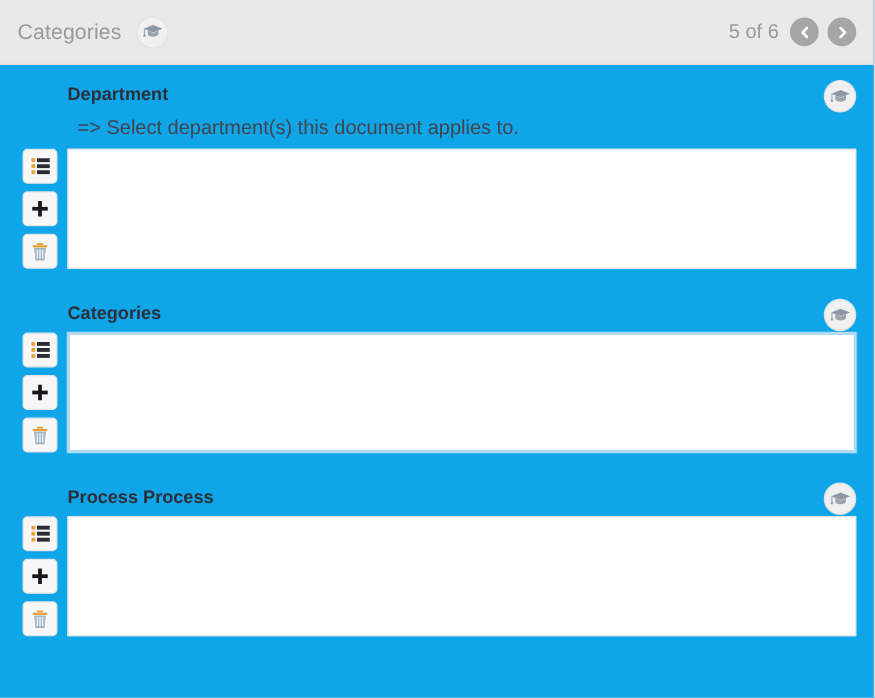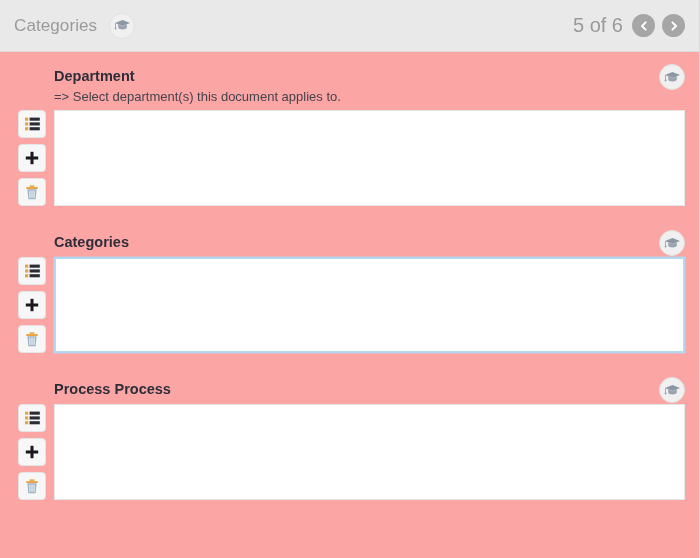--- a/index.html
+++ b/index.html
@@ -12,21 +12,21 @@
     overflow: hidden;
     background: #f4f4f4;
     font-family: "Liberation Sans", sans-serif;
     -webkit-font-smoothing: antialiased;
   }
 
   #app {
     position: relative;
     width: 700px;
     height: 558px;
-    background: #fca5a5;
+    background: #0ea5e9;
     box-sizing: border-box;
     border-right: 1px solid #d9d9d9;
     overflow: hidden;
   }
 
   
   .panel-header {
     position: relative;
     height: 52px;
     background: #e9e9e9;
@@ -48,21 +48,21 @@
     flex: 0 0 auto;
   }
   .header-spacer { flex: 1 1 auto; }
 
   .pager {
     display: flex;
     align-items: center;
     gap: 7px;
   }
   .pager-count {
-    font-size: 20px;
+    font-size: 16px;
     color: #9a9a9a;
     white-space: nowrap;
     margin-right: 2px;
   }
   .nav-btn {
     width: 23px;
     height: 23px;
     border-radius: 50%;
     background: #a6a6a6;
     display: flex;
@@ -104,24 +104,24 @@
     padding: 6px 44px 0 50px;
   }
   .field-label {
     font-size: 14.5px;
     font-weight: bold;
     color: #2e2e38;
     line-height: 20px;
     margin: 0 0 2px 0;
   }
   .field-hint {
-    font-size: 13px;
+    font-size: 16px;
     color: #44444c;
     line-height: 17px;
-    margin: 0;
+    margin: 8px;
   }
   .field-help {
     position: absolute;
     right: 14px;
     top: 4px;
   }
 
   .field-row {
     position: relative;
     display: flex;

